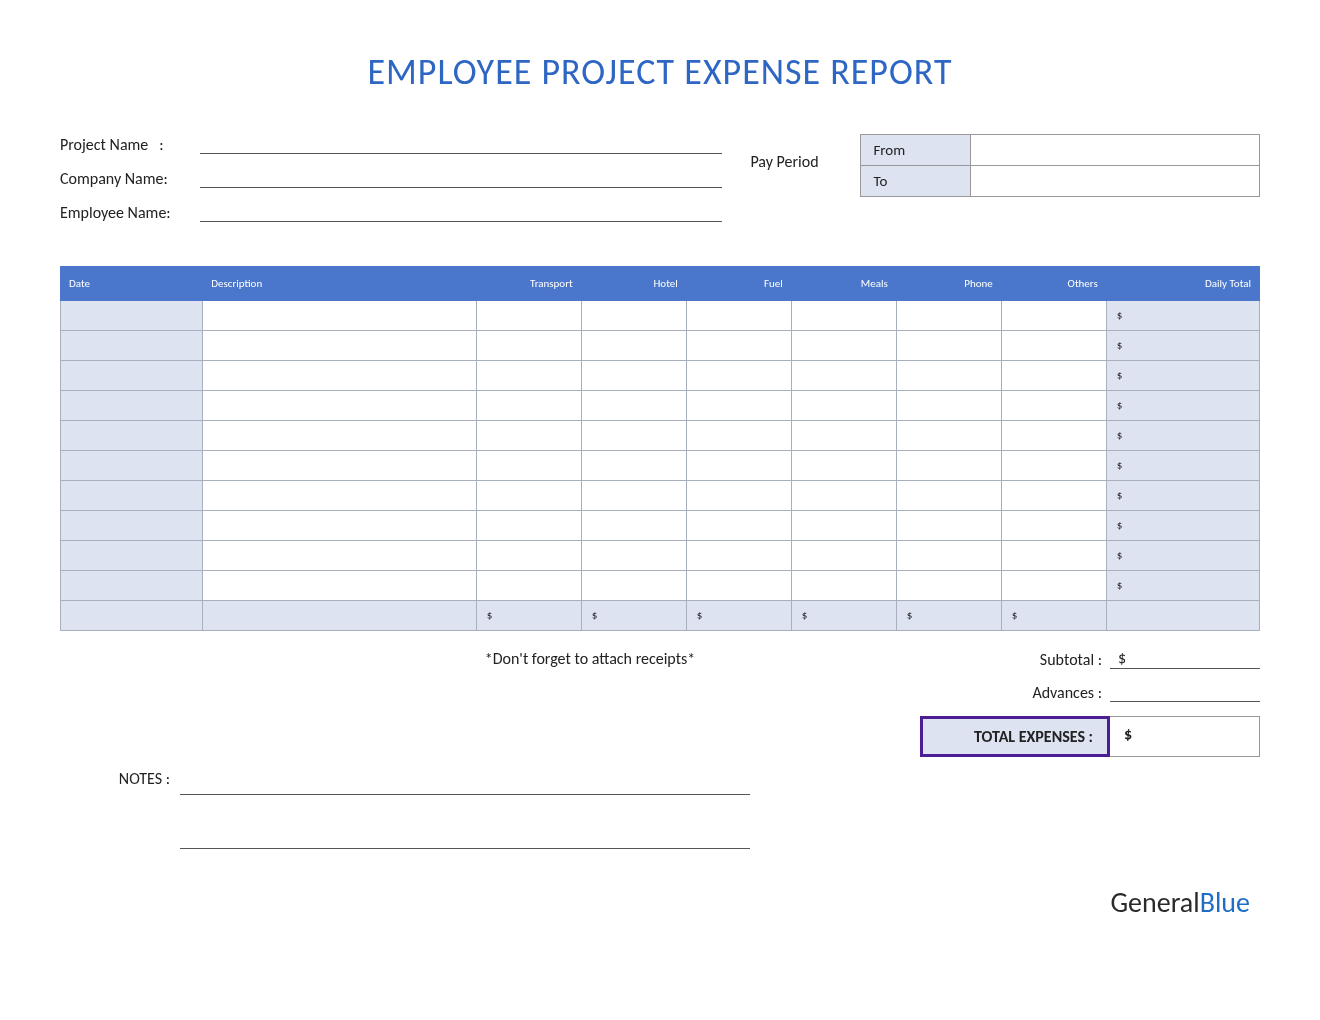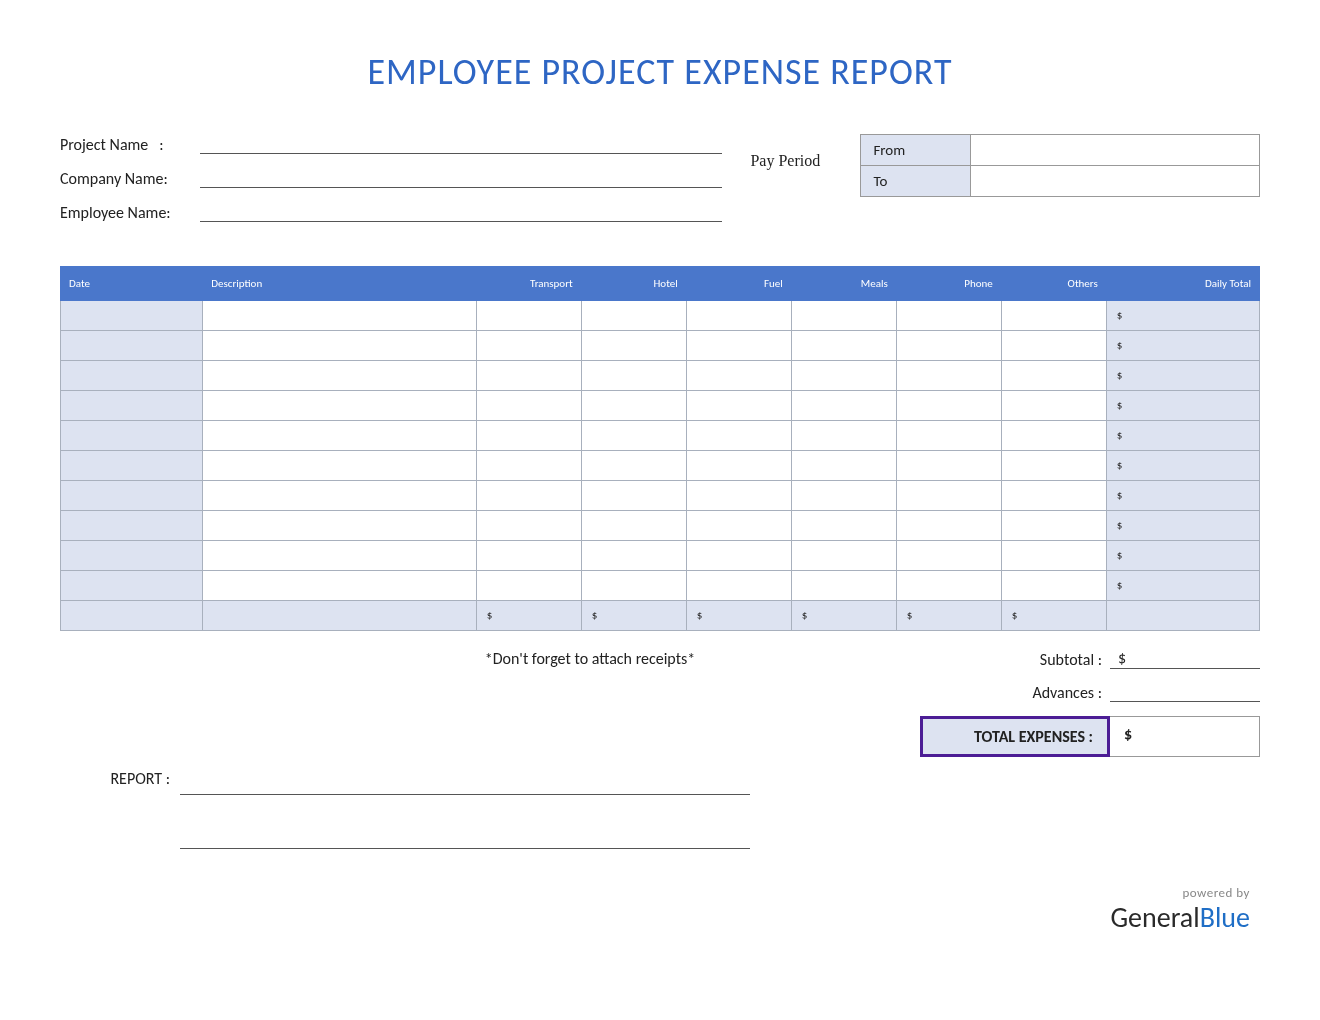--- a/index.html
+++ b/index.html
@@ -37,21 +37,21 @@
     flex-shrink: 0;
   }
   .field-line {
     flex: 1;
     border-bottom: 1px solid #555;
     height: 20px;
   }
   .role-row { display:flex; align-items:center; margin-bottom: 16px; font-size:16px; }
   .role-row .lbl { width: 110px; }
   .period-row { display:flex; align-items:flex-start; font-size:16px; }
-  .period-row .lbl { width:110px; padding-top:18px;font-family:Liberation Serif, serif; }
+  .period-row .lbl { width:110px; padding-top:18px; }
   .period-table {
     flex: 1;
     border-collapse: collapse;
   }
   .period-table td {
     border: 1px solid #999;
     padding: 6px 12px;
     font-size: 15px;
   }
   .period-table td.pt-label {
@@ -356,25 +356,24 @@
       <span class="tv"></span>
     </div>
     <div class="total-expenses">
       <span class="te-label">TOTAL EXPENSES :</span>
       <span class="te-val">$</span>
     </div>
   </div>
 </div>
 
 <div class="notes">
-  <span class="nl">REPORT :</span>
+  <span class="nl">NOTES :</span>
   <div class="lines">
     <div class="ln"></div>
     <div class="ln"></div>
   </div>
 </div>
 
 <div class="footer">
-  <div class="pw">powered by</div>
   <div class="brand">
     <span>General</span><span class="blue">Blue</span>
   </div>
 </div>
 
 </body></html>

